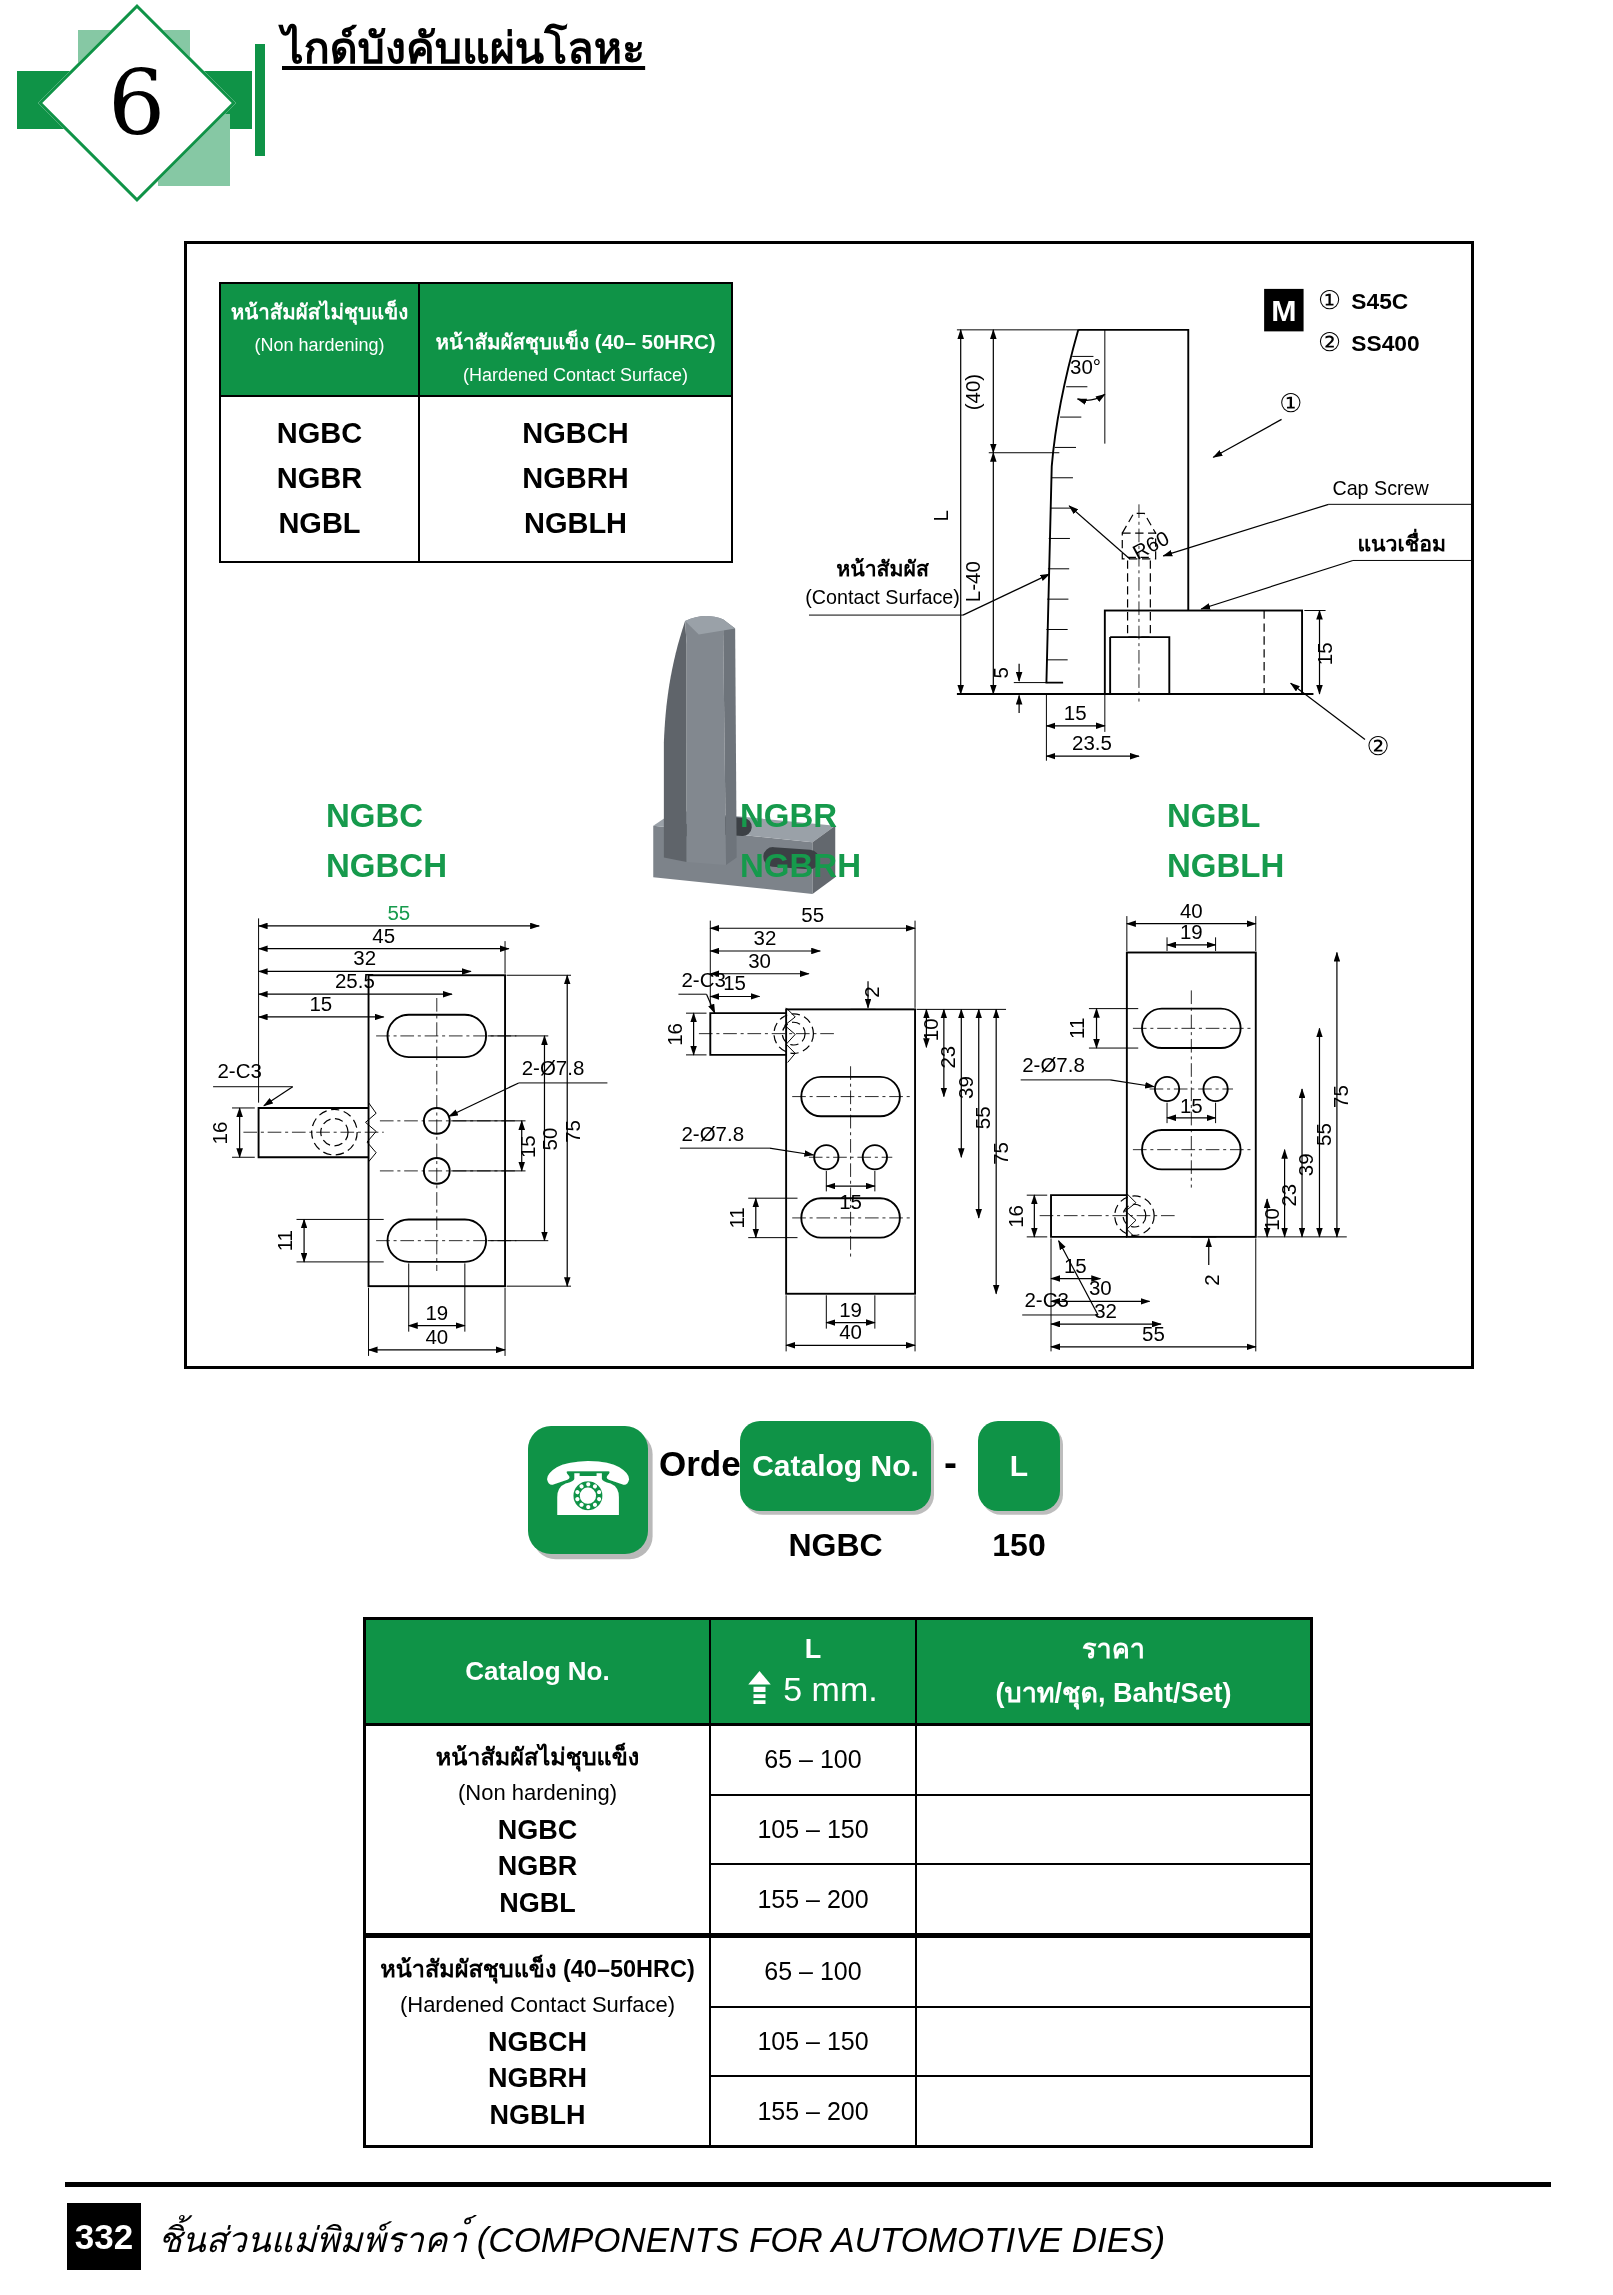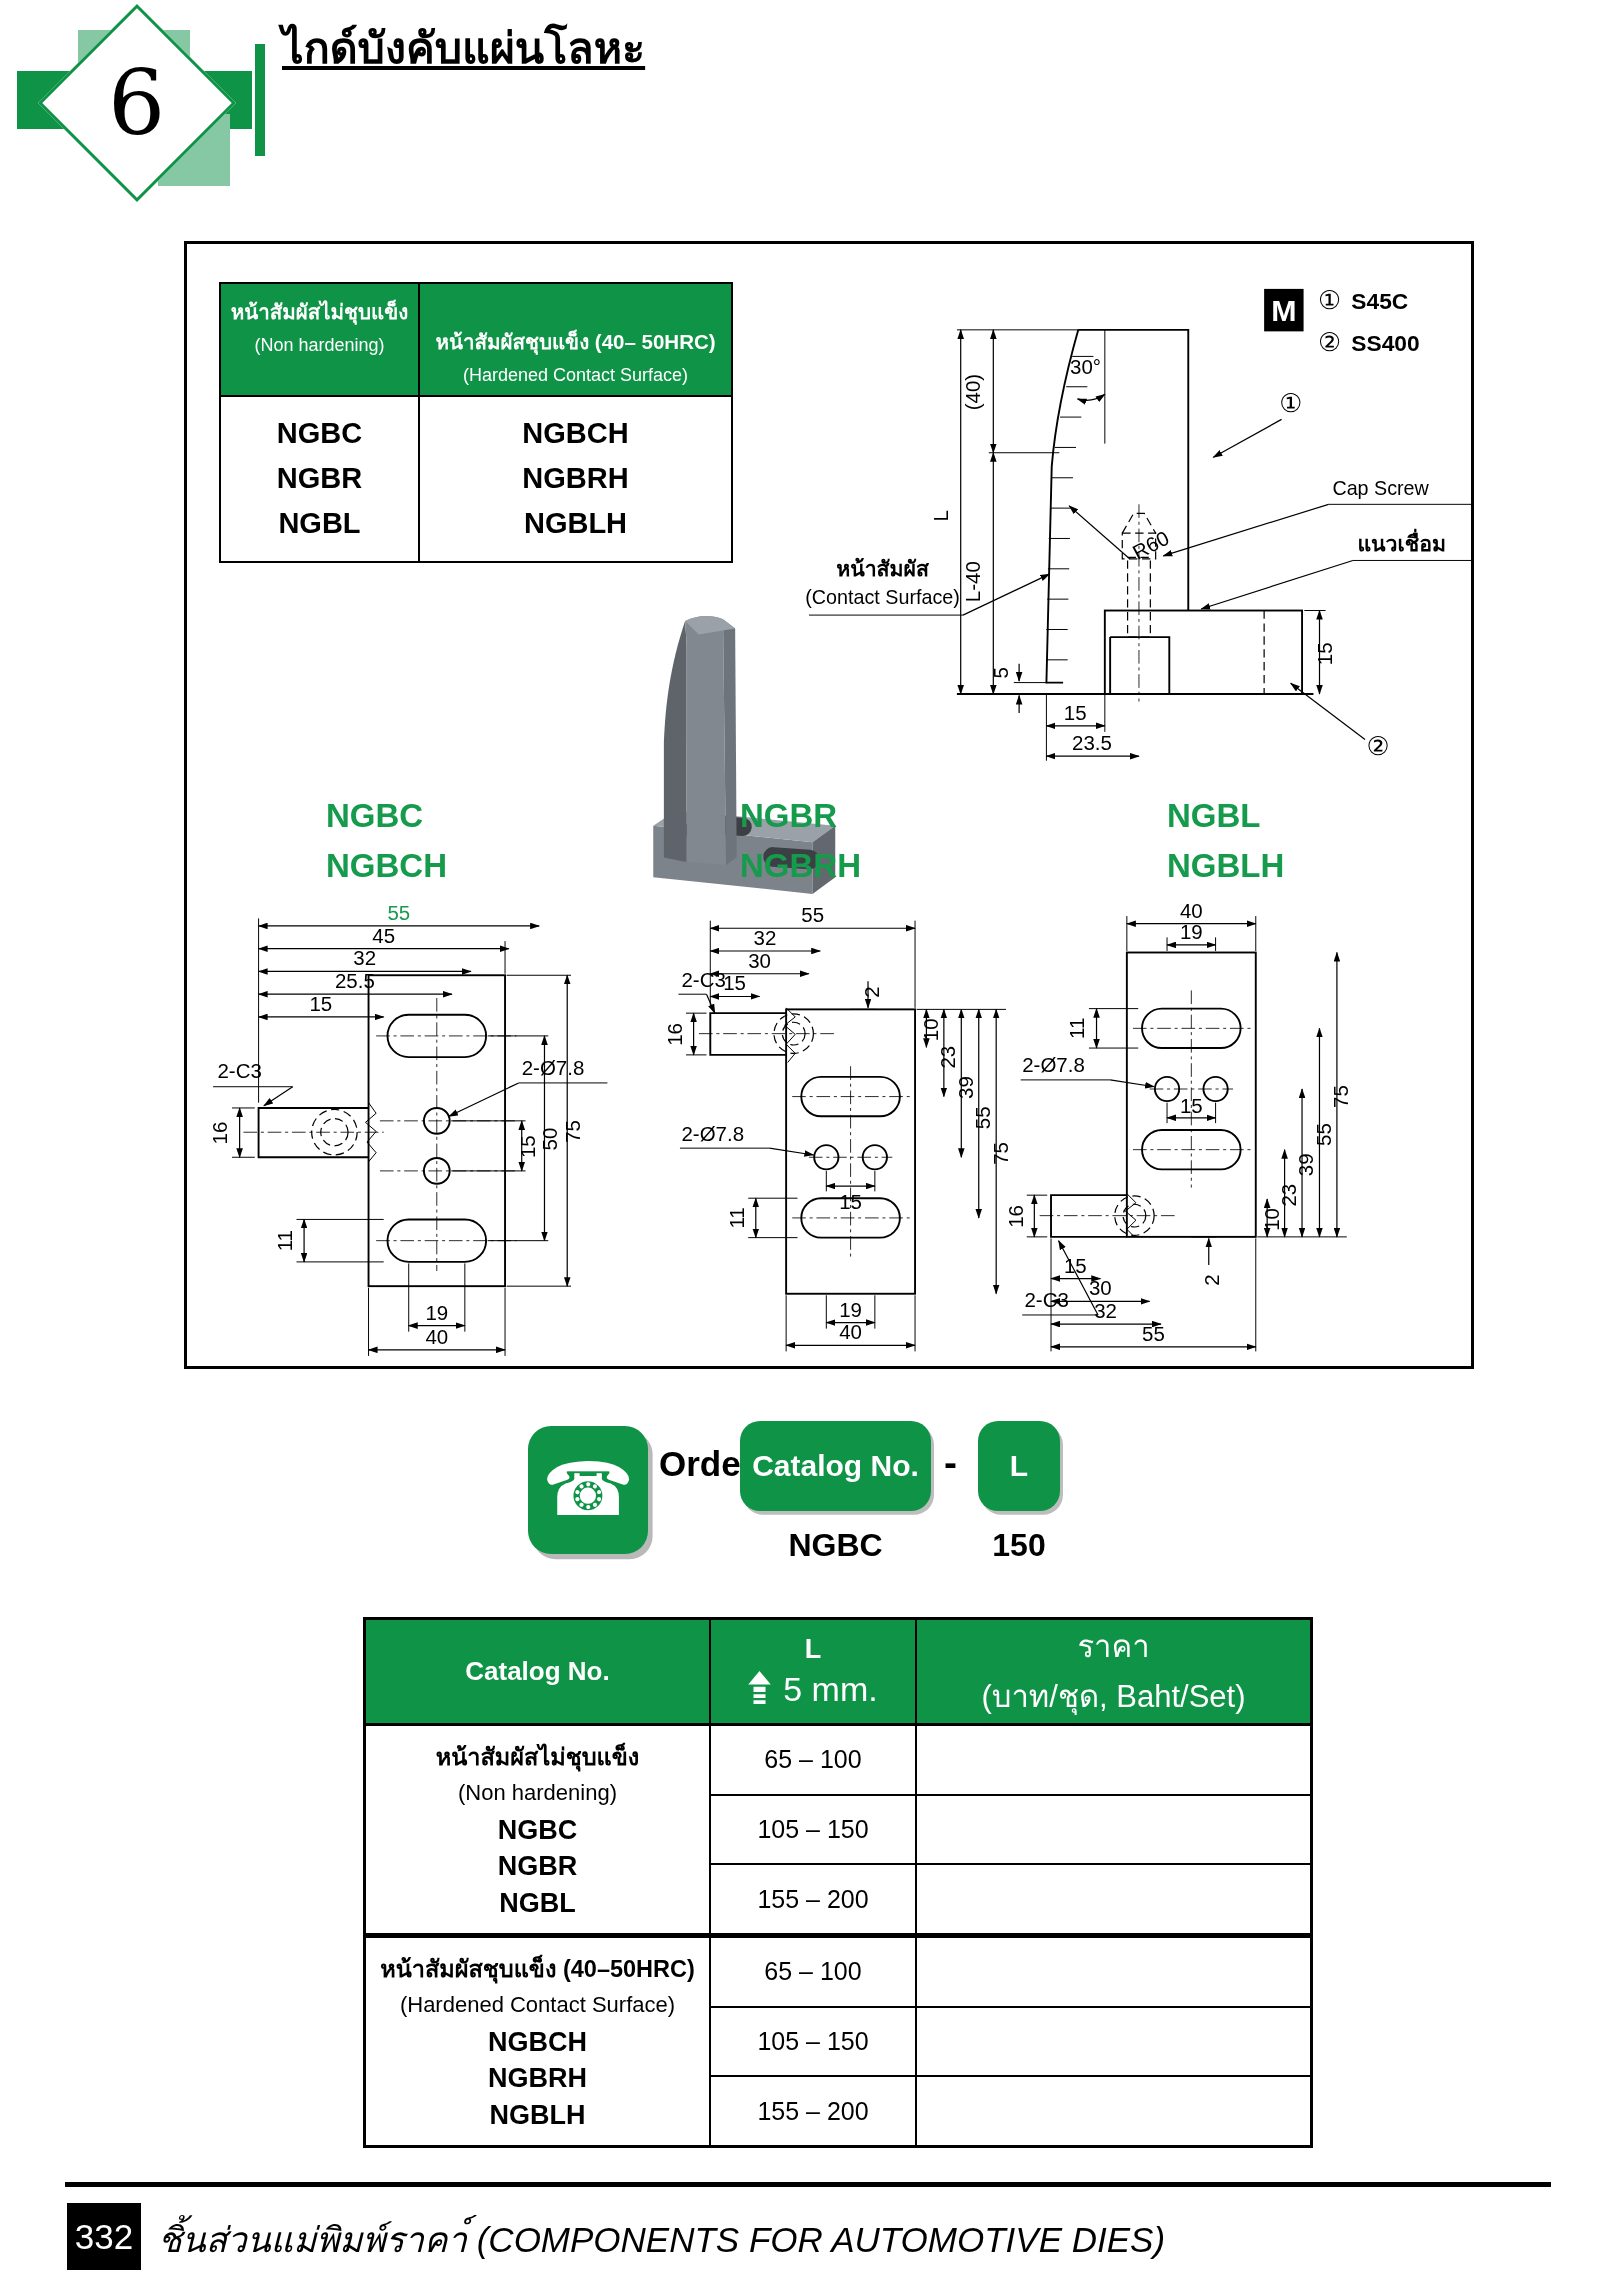--- a/index.html
+++ b/index.html
@@ -75,40 +75,40 @@
   #price-table{left:363px;top:1617px;width:944px;height:525px;border:3px solid #000;
                display:flex;flex-direction:column;box-sizing:content-box;}
   #pt-header{display:flex;background:#0f9347;color:#fff;height:103px;
              border-bottom:3px solid #000;}
   #pt-header>div{display:flex;flex-direction:column;align-items:center;
                  justify-content:center;box-sizing:border-box;}
   #pt-h1{width:345px;border-right:2.3px solid #000;font-size:26px;font-weight:bold;}
   #pt-h2{width:206px;border-right:2.3px solid #000;}
   #pt-h2 .l{font-size:27px;font-weight:bold;}
   #pt-h2 .sub{display:flex;align-items:center;gap:12px;margin-top:4.6px;font-size:34px;}
-  #pt-h3{flex:1;font-size:31px;font-weight:normal;line-height:1.6;}
+  #pt-h3{flex:1;font-size:27px;font-weight:bold;line-height:1.6;}
   .pt-group{display:flex;flex:1;background:#fff;}
   .pt-group.second{border-top:5.3px solid #000;}
   .pt-left{width:345px;border-right:2.3px solid #000;display:flex;flex-direction:column;
            align-items:center;justify-content:center;text-align:center;box-sizing:border-box;}
   .pt-left .thai{font-size:23.5px;font-weight:bold;margin-bottom:4.6px;}
   .pt-left .eng{font-size:22px;margin-bottom:6px;}
   .pt-left .mdl{font-size:27px;font-weight:bold;line-height:1.35;}
   .pt-rows{flex:1;display:flex;flex-direction:column;}
   .pt-row{flex:1;display:flex;}
   .pt-row + .pt-row{border-top:2.3px solid #000;gap:36px;}
   .pt-lcell{width:206px;border-right:2.3px solid #000;display:flex;align-items:center;
             justify-content:center;font-size:25px;box-sizing:border-box;}
   .pt-pcell{flex:1;}
 
   
   #footer-rule{left:65px;top:2182px;width:1486px;height:4.6px;background:#000;}
   #footer-box{left:67px;top:2203px;width:74px;height:67px;background:#000;color:#fff;
               display:flex;align-items:center;justify-content:center;
-              font-size:35px;font-weight:normal;}
+              font-size:35px;font-weight:bold;}
   #footer-text{left:158px;top:2212px;font-size:35px;font-style:italic;}
 </style>
 </head>
 <body>
 
 <svg width="0" height="0" style="position:absolute">
   <defs>
     <marker id="arw" viewBox="0 0 12 8" markerWidth="13" markerHeight="9" refX="11" refY="4" orient="auto-start-reverse" markerUnits="userSpaceOnUse">
       <path d="M0,0 L12,4 L0,8 z" fill="#000"></path>
     </marker>

